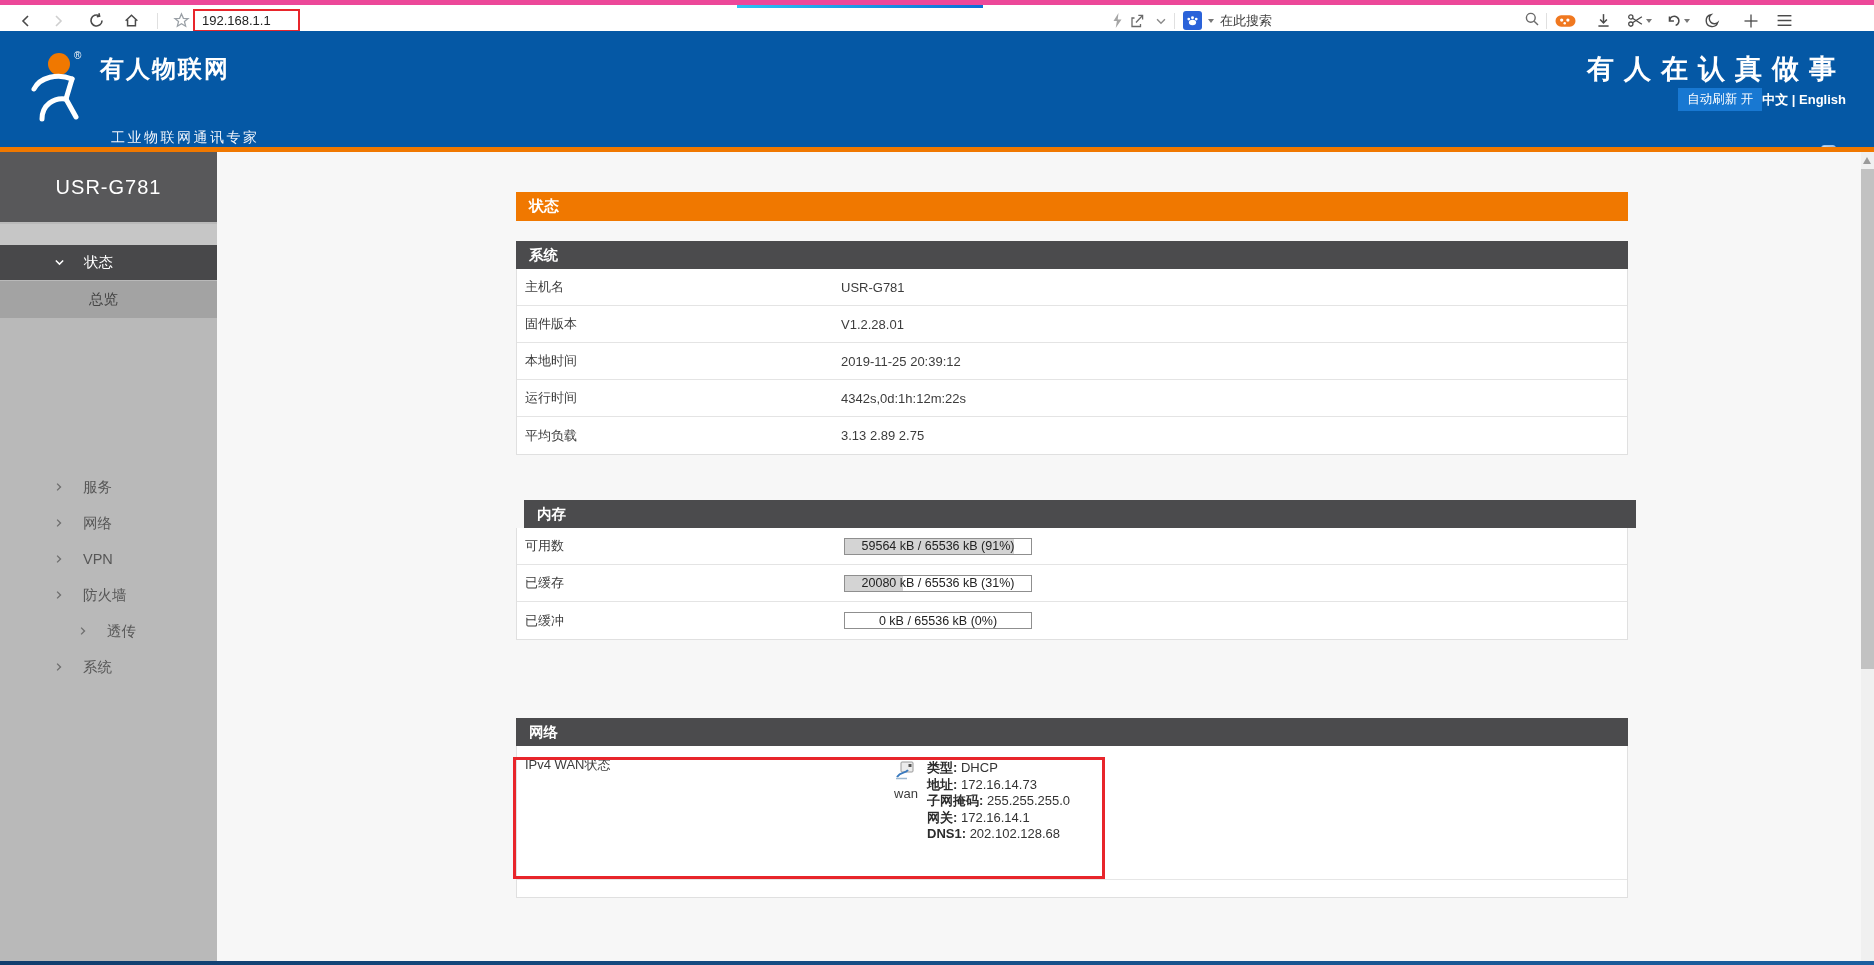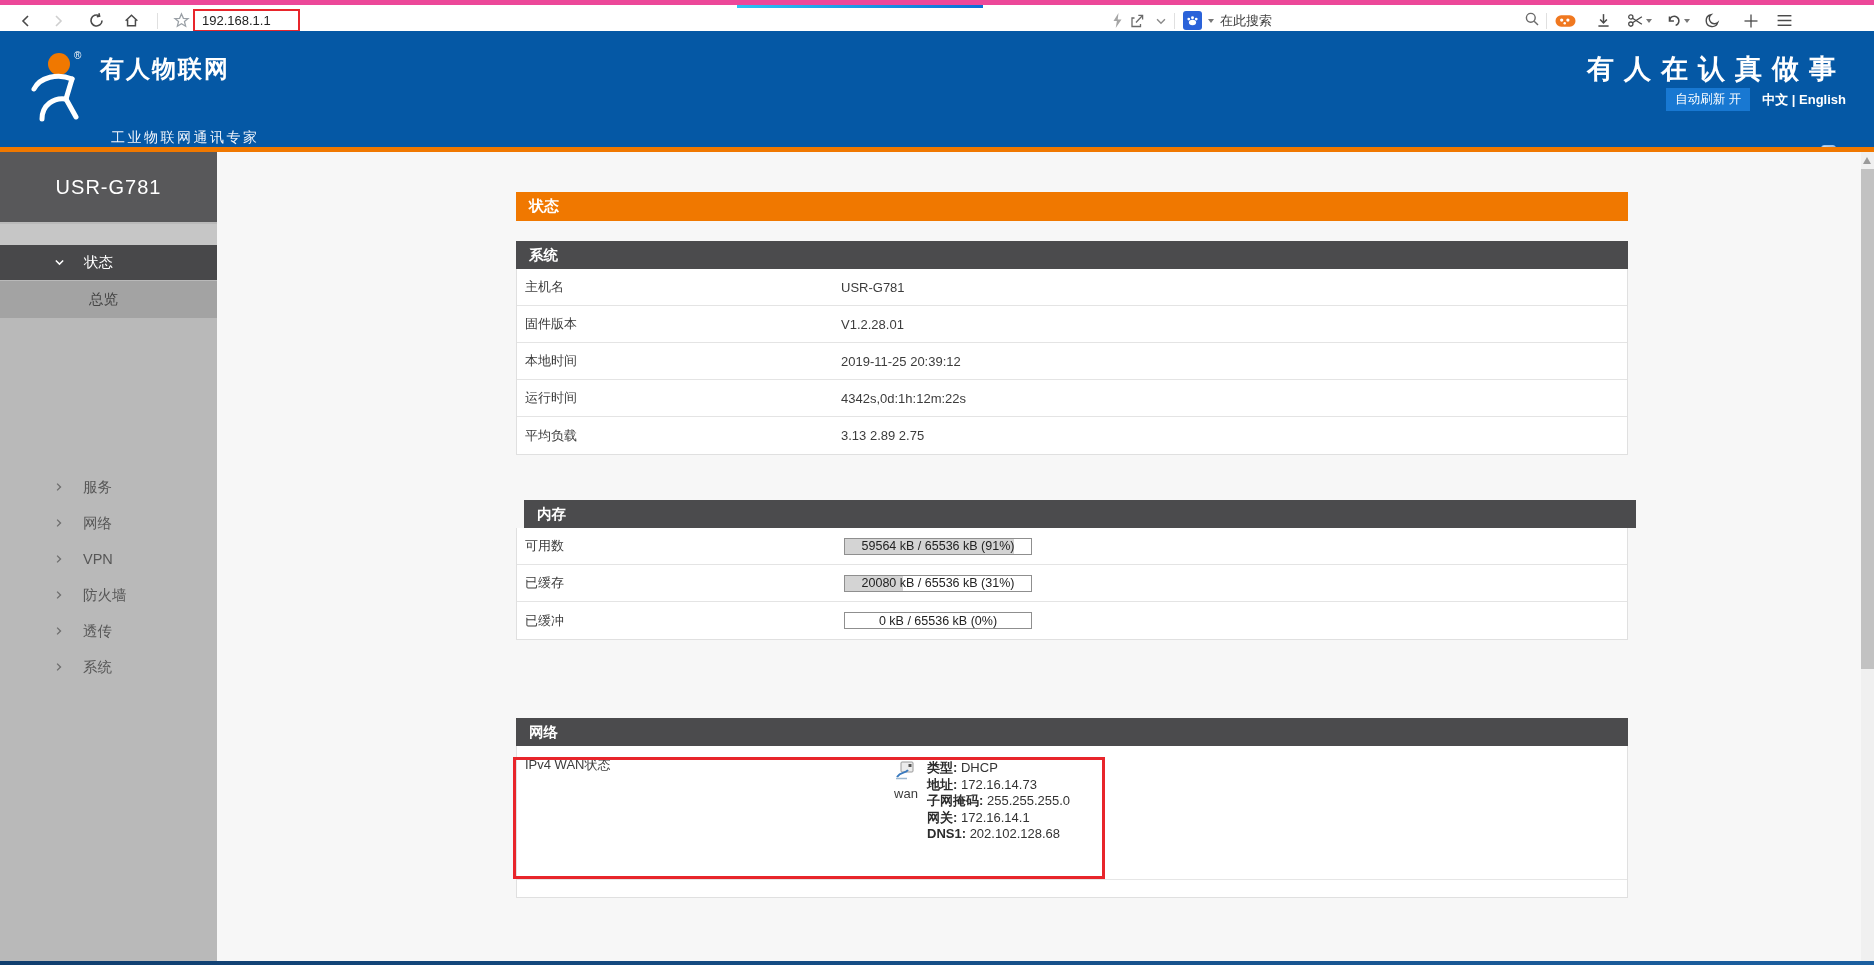--- a/index.html
+++ b/index.html
@@ -22,21 +22,21 @@
   .search-text { font-size:13px; color:#3c3c3c; }
   .loading-line { position:absolute; top:0; left:737px; width:246px; height:3px;
     background:linear-gradient(90deg,#2bc4f2,#0b6fd6); }
 
   
   .site-header { position:absolute; top:31px; left:0; width:1874px; height:116px; background:#0558a5; }
   .logo-mark { position:absolute; left:22px; top:16px; }
   .logo-title { position:absolute; left:100px; top:22px; font-size:24px; font-weight:bold; color:#fff; letter-spacing:2px; }
   .logo-sub { position:absolute; left:111px; top:58px; font-size:14px; color:#eef3fa; letter-spacing:2.5px;margin-top:40px; }
   .slogan { position:absolute; right:28px; top:20px; font-size:27px; font-weight:bold; color:#fff; letter-spacing:10px; }
-  .header-right-row { position:absolute; right:28px; top:57px; display:flex; align-items:center; gap:12px; }
+  .header-right-row { position:absolute; right:28px; top:57px; display:flex; align-items:center; }
   .refresh-badge { background:#1878d2; color:#fff; font-size:12.5px; padding:3px 9px; cursor:default; }
   .lang-switch { color:#fff; font-size:13px; font-weight:bold; }
   .float-widget { position:absolute; left:1821px; top:114px; width:15px; height:13px; border-radius:3px 3px 0 0;
     background:linear-gradient(135deg,#cfe4f7,#5a9ae0); border:1px solid #9cc3ec; }
 
   .orange-strip { position:absolute; top:147px; left:0; width:1874px; height:5px; background:#f07800; }
 
   
   .sidebar { position:absolute; top:152px; left:0; width:217px; height:809px; background:#b9b9b9; }
   .device-block { position:absolute; top:0; left:0; width:217px; height:70px; background:#58585a;
@@ -285,21 +285,21 @@
         <span class="lbl">VPN</span>
     </div>
     <div class="menu-row row-plain" style="top:425px;">
       <span class="chev">
         <svg width="12" height="12" viewBox="0 0 16 16" fill="none" stroke="#6e6e6e" stroke-width="1.8">
             <polyline points="5.5,3.5 10,8 5.5,12.5"></polyline>
           </svg>
       </span>
         <span class="lbl">防火墙</span>
     </div>
-    <div class="menu-row row-plain" style="top:461px;">
+    <div class="menu-row row-plain" style="top:461px;padding-left:24px;">
       <span class="chev">
         <svg width="12" height="12" viewBox="0 0 16 16" fill="none" stroke="#6e6e6e" stroke-width="1.8">
             <polyline points="5.5,3.5 10,8 5.5,12.5"></polyline>
           </svg>
       </span>
         <span class="lbl">透传</span>
     </div>
     <div class="menu-row row-plain" style="top:497px;">
       <span class="chev">
         <svg width="12" height="12" viewBox="0 0 16 16" fill="none" stroke="#6e6e6e" stroke-width="1.8">

